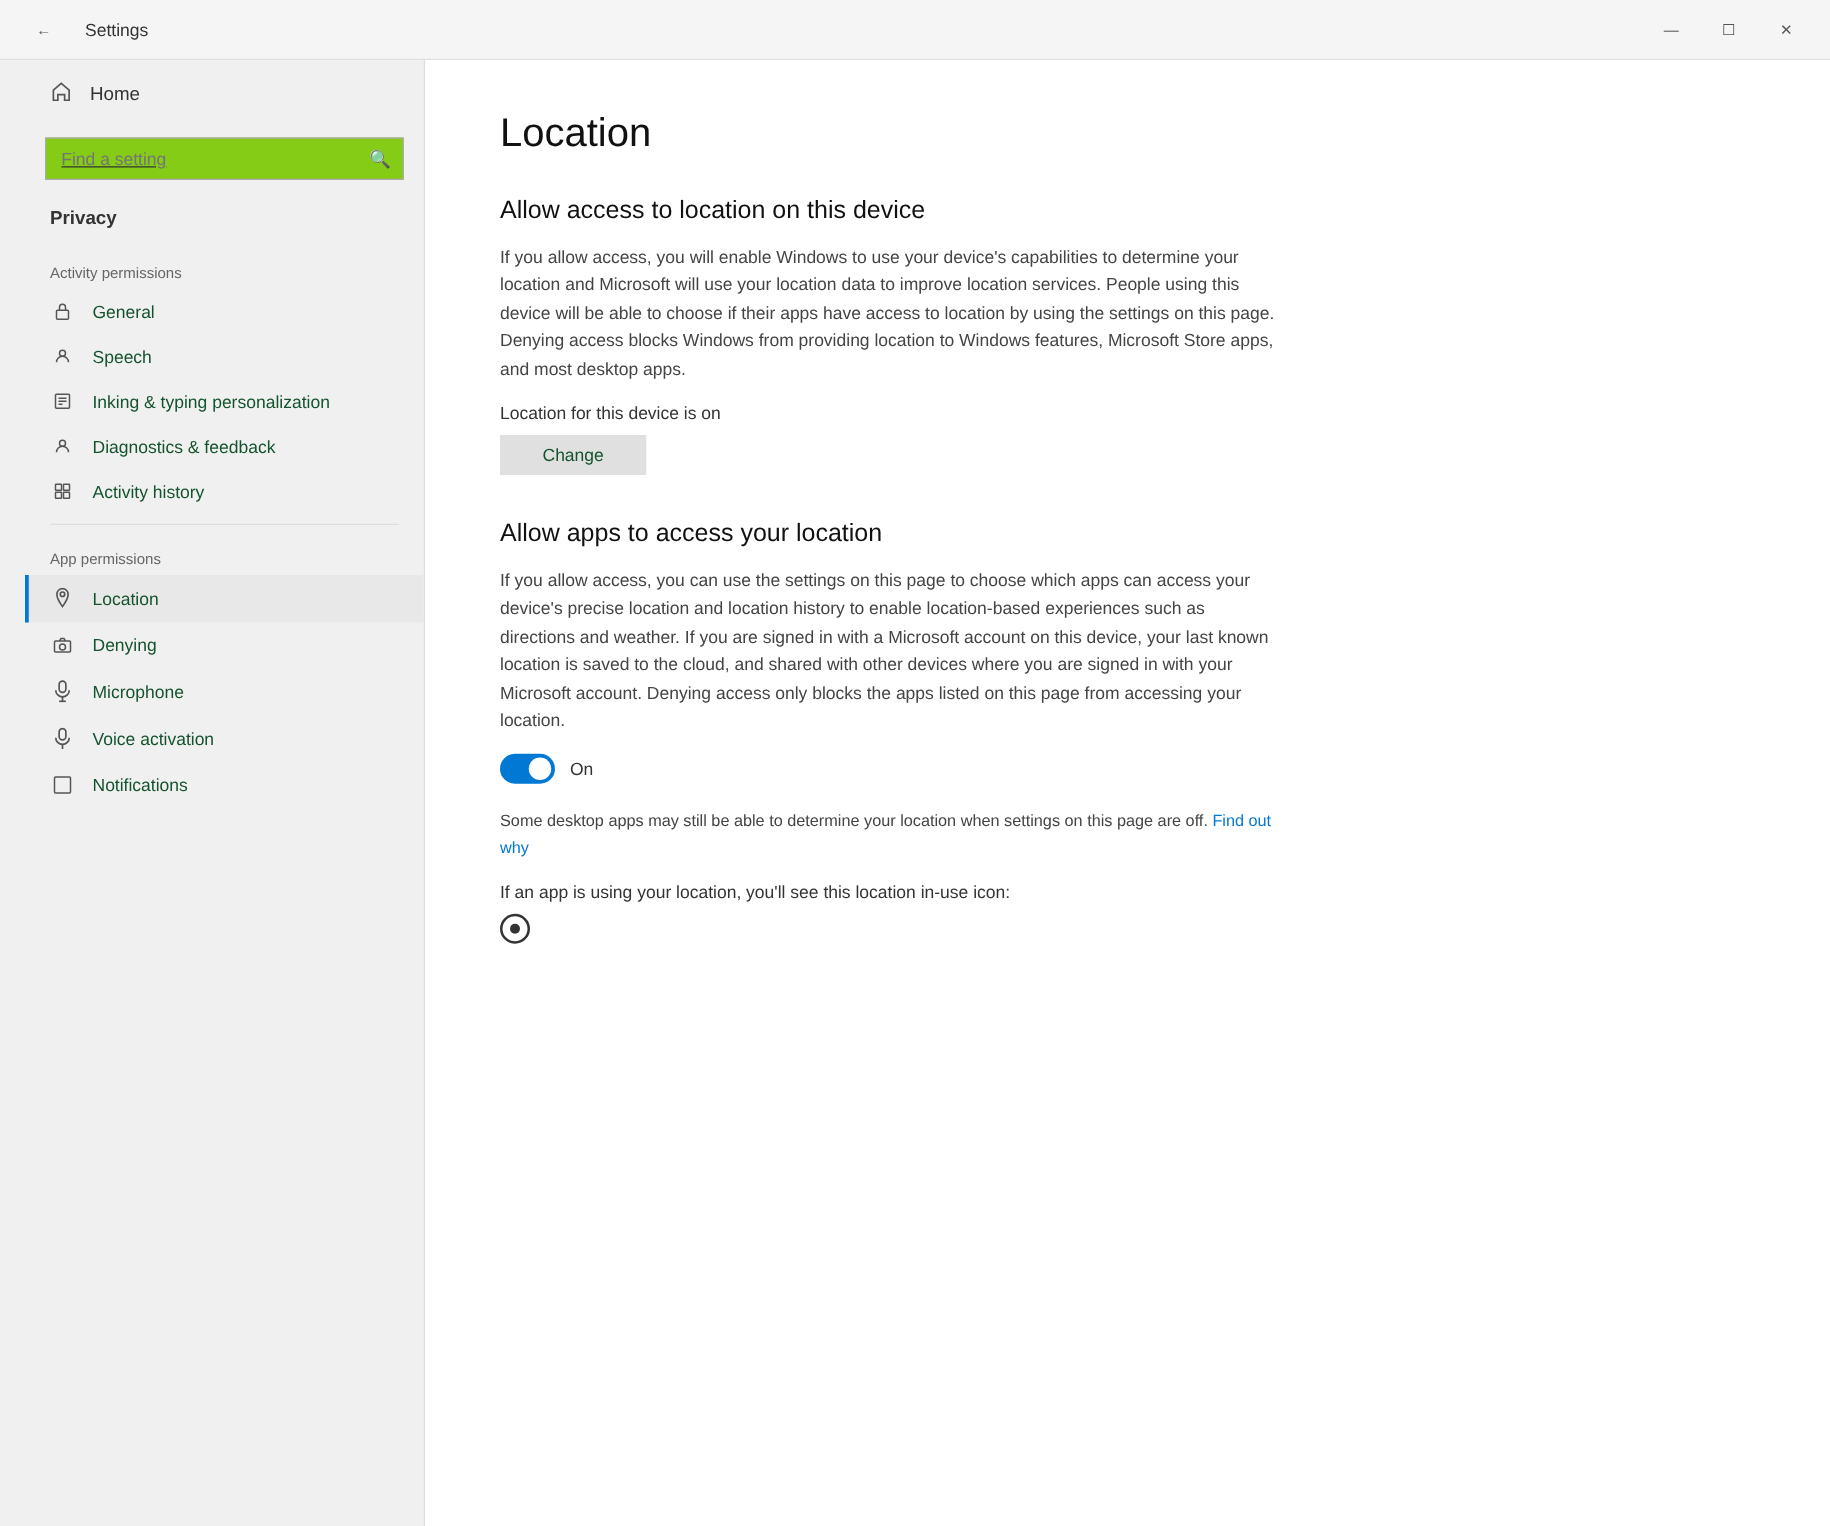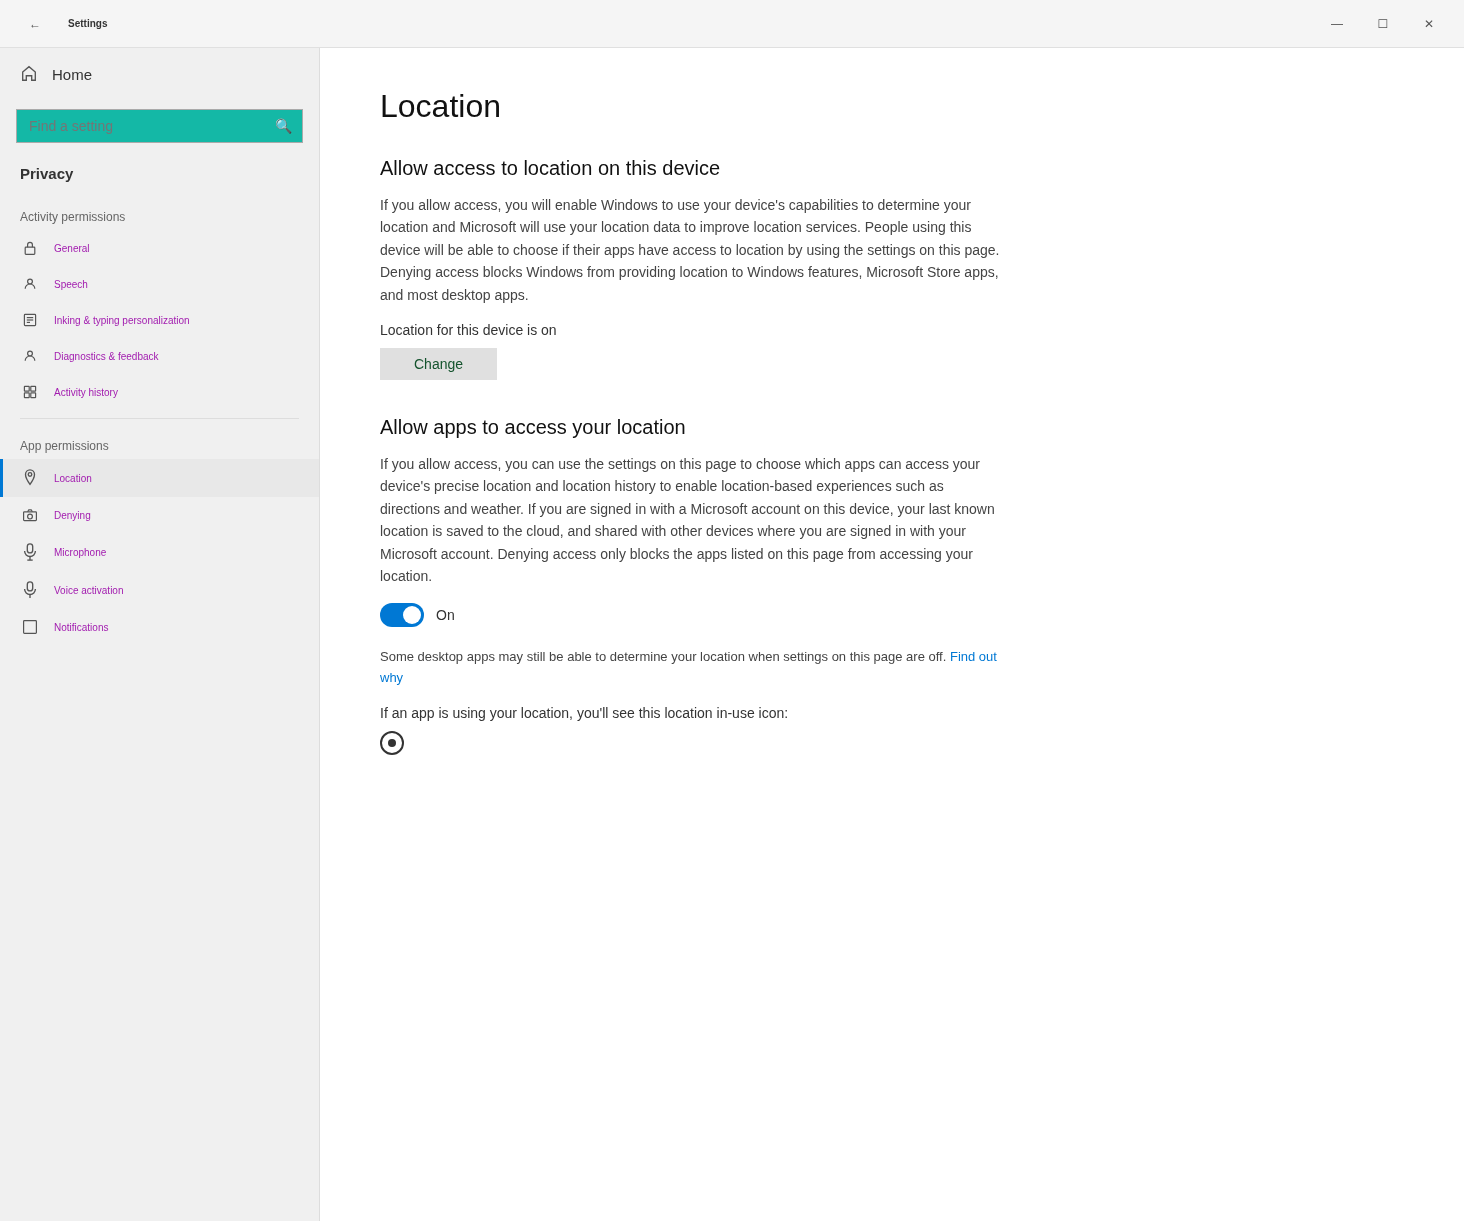--- a/index.html
+++ b/index.html
@@ -5,60 +5,60 @@
     * { box-sizing: border-box; margin: 0; padding: 0; }
     body { font-family: 'Segoe UI', sans-serif; background: #f0f0f0; display: flex; flex-direction: column; height: 1221px; overflow: hidden; }
 
     
     .titlebar {
       display: flex; align-items: center; justify-content: space-between;
       background: #f5f5f5; height: 48px; padding: 0 12px;
       border-bottom: 1px solid #e0e0e0;
     }
     .titlebar-left { display: flex; align-items: center; gap: 10px; }
-    .titlebar-title { font-size: 10px; color: #333; font-weight: bold; }
+    .titlebar-title { font-size: 14px; color: #333; }
     .titlebar-controls { display: flex; gap: 0; }
     .titlebar-btn {
       width: 46px; height: 48px; display: flex; align-items: center; justify-content: center;
       background: transparent; border: none; cursor: pointer; color: #555; font-size: 12px;
     }
 
     
-    .app-body { display: flex; flex: 1; overflow: hidden; }
+    .app-body { display: flex; flex: 1; overflow: hidden; margin-left: 20px; }
 
     
     .sidebar {
       width: 320px; background: #f0f0f0; display: flex; flex-direction: column;
       overflow-y: auto; padding-bottom: 20px;
       border-right: 1px solid #ddd;
     }
     .sidebar-home {
       display: flex; align-items: center; gap: 14px; padding: 16px 20px;
       cursor: pointer; font-size: 15px; color: #333;
     }
     .sidebar-search {
       margin: 8px 16px 16px 16px; position: relative;
     }
     .sidebar-search input {
       width: 100%; padding: 8px 36px 8px 12px; border: 1px solid #aaa;
-      background: #14b8a6; font-size: 14px; outline: none; color: #333;
+      background: #84cc16; font-size: 14px; outline: none; color: #333; text-decoration: underline;
     }
     .sidebar-search .search-icon {
       position: absolute; right: 10px; top: 50%; transform: translateY(-50%);
       color: #666; font-size: 14px;
     }
     .sidebar-section-label {
       font-size: 12px; color: #666; padding: 12px 20px 6px 20px; font-weight: 400;
     }
     .sidebar-privacy-label {
       font-size: 15px; font-weight: 600; color: #333; padding: 6px 23px 16px 20px;
     }
     .sidebar-item {
       display: flex; align-items: center; gap: 14px; padding: 10px 20px;
-      cursor: pointer; font-size: 10px; color: #a21caf; position: relative;
+      cursor: pointer; font-size: 14px; color: #14532d; position: relative;
     }
     .sidebar-item.active {
       background: #e8e8e8;
     }
     .sidebar-item.active::before {
       content: ''; position: absolute; left: 0; top: 0; bottom: 0; width: 3px;
       background: #0078d4;
     }
     .sidebar-item-icon { width: 20px; display: flex; justify-content: center; font-size: 16px; color: #555; }
     .sidebar-divider { height: 1px; background: #ddd; margin: 8px 20px; }

